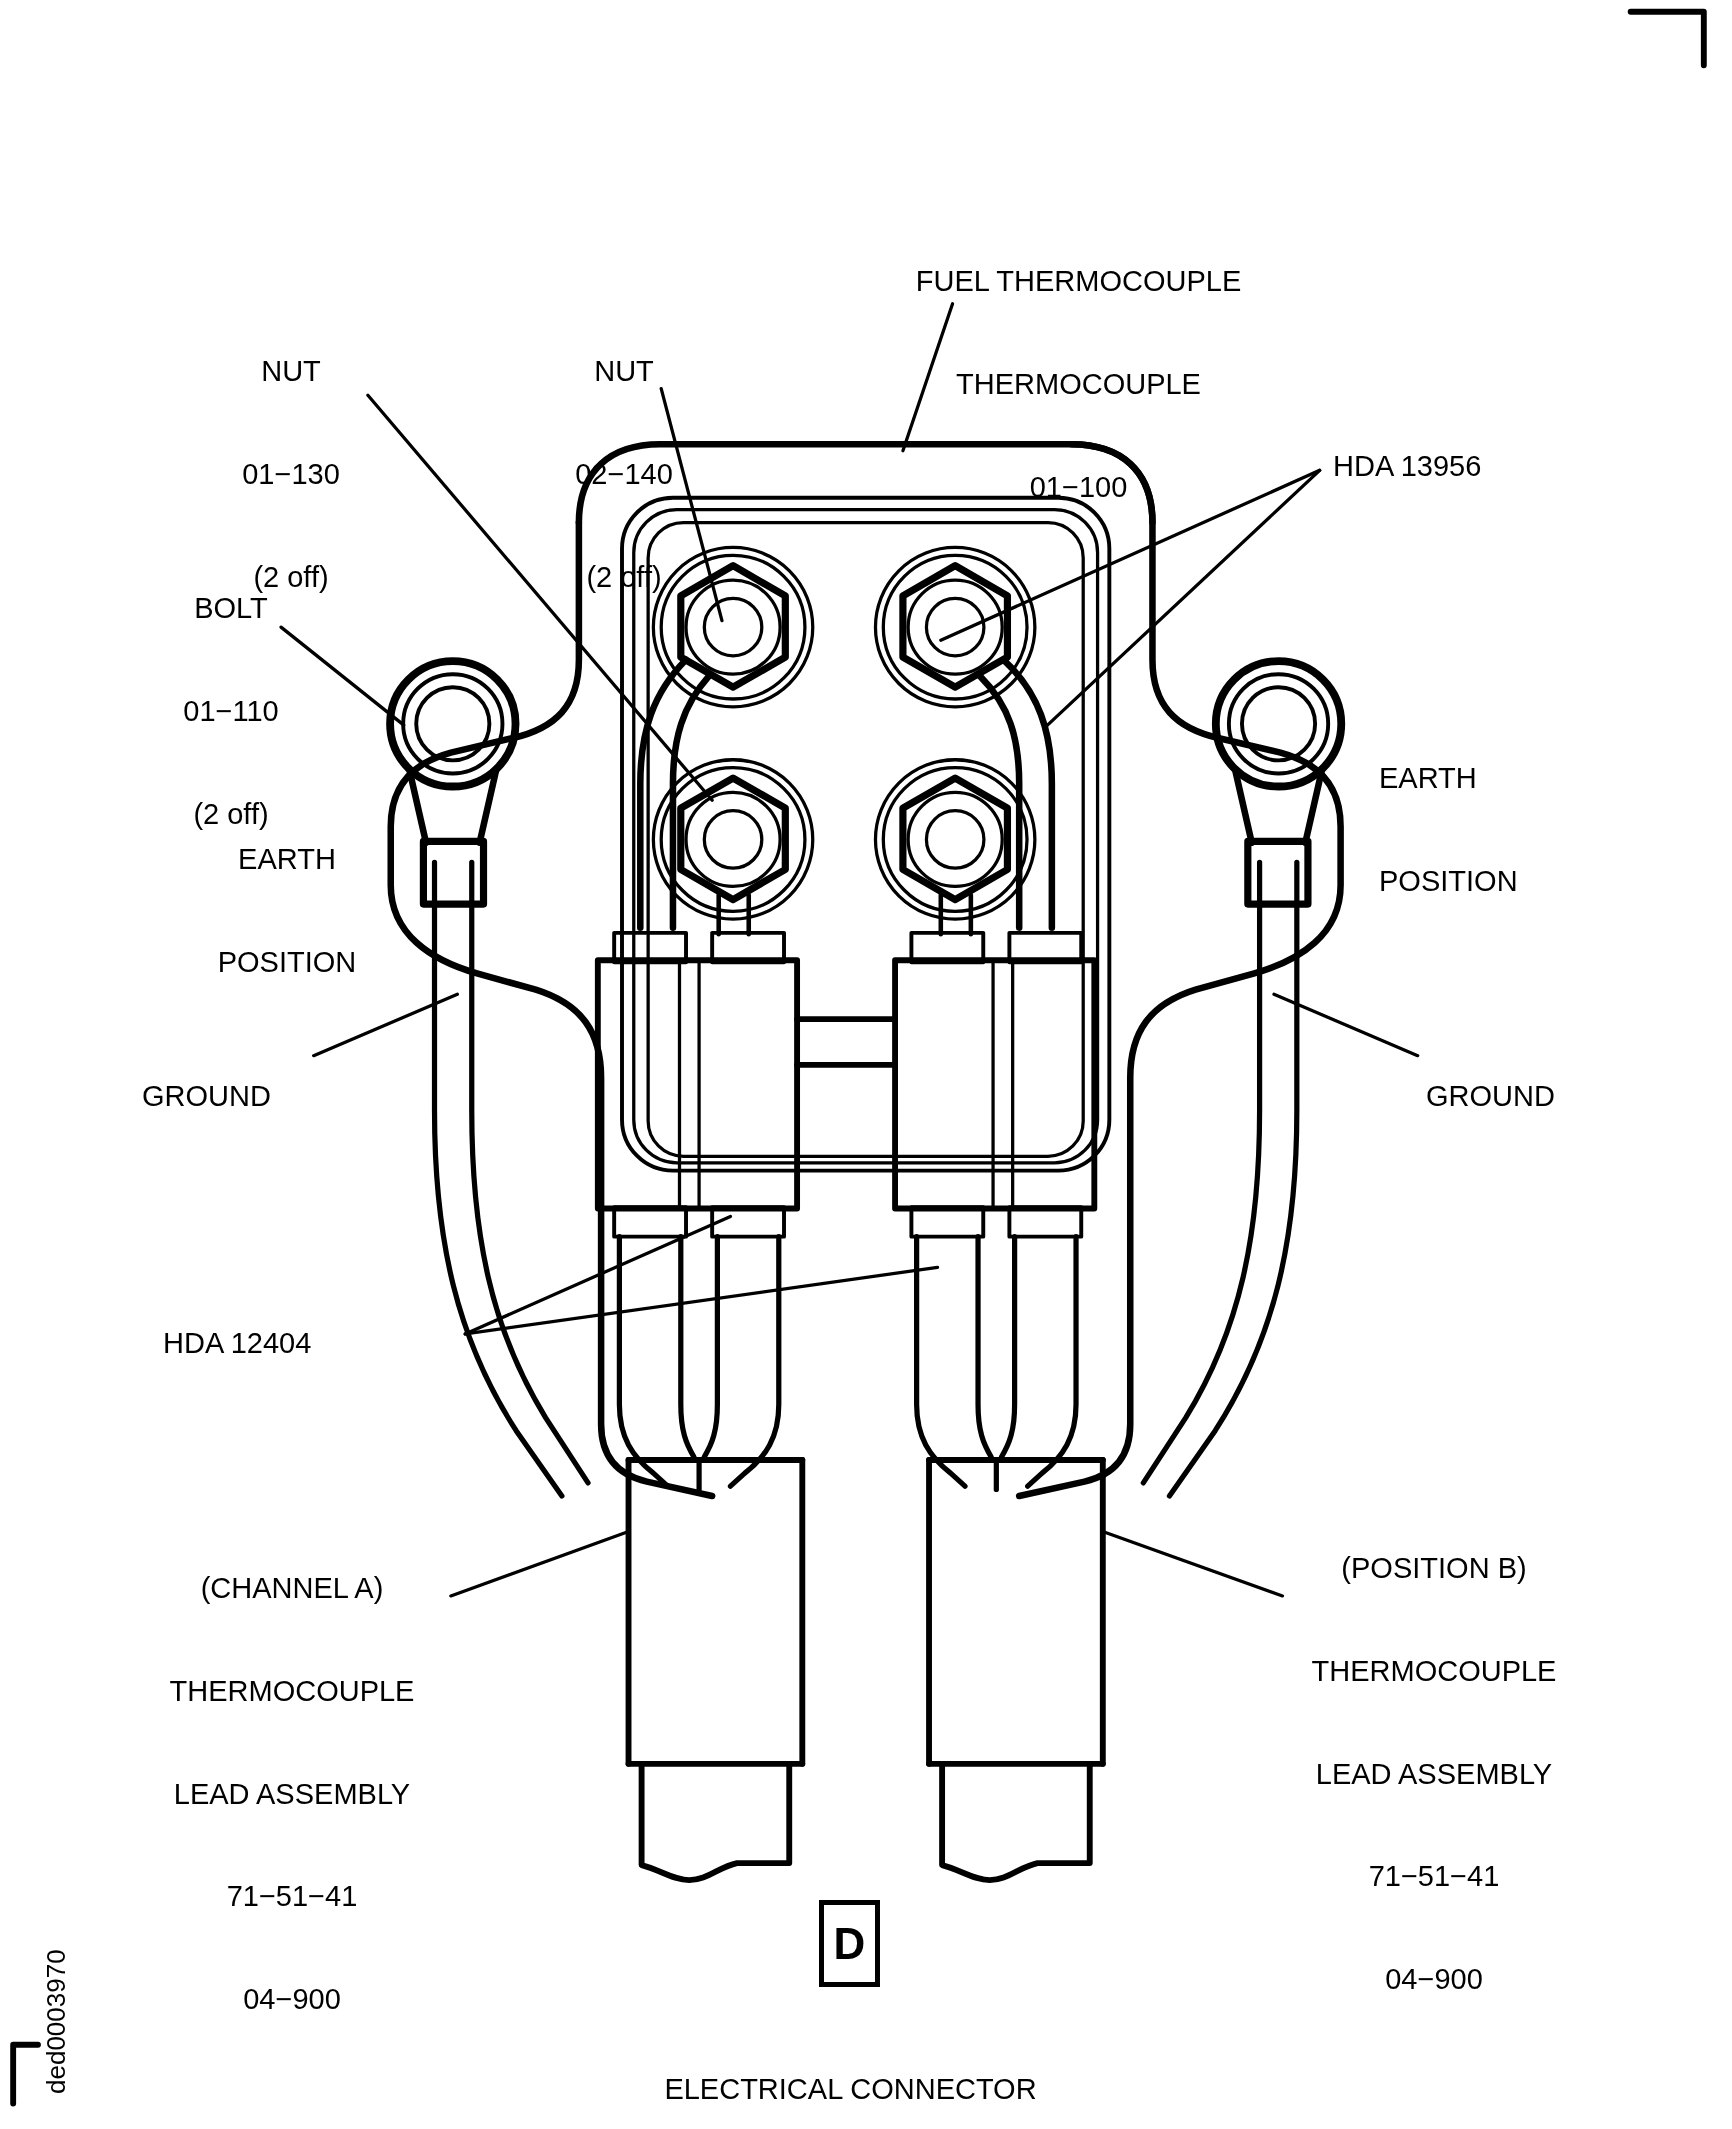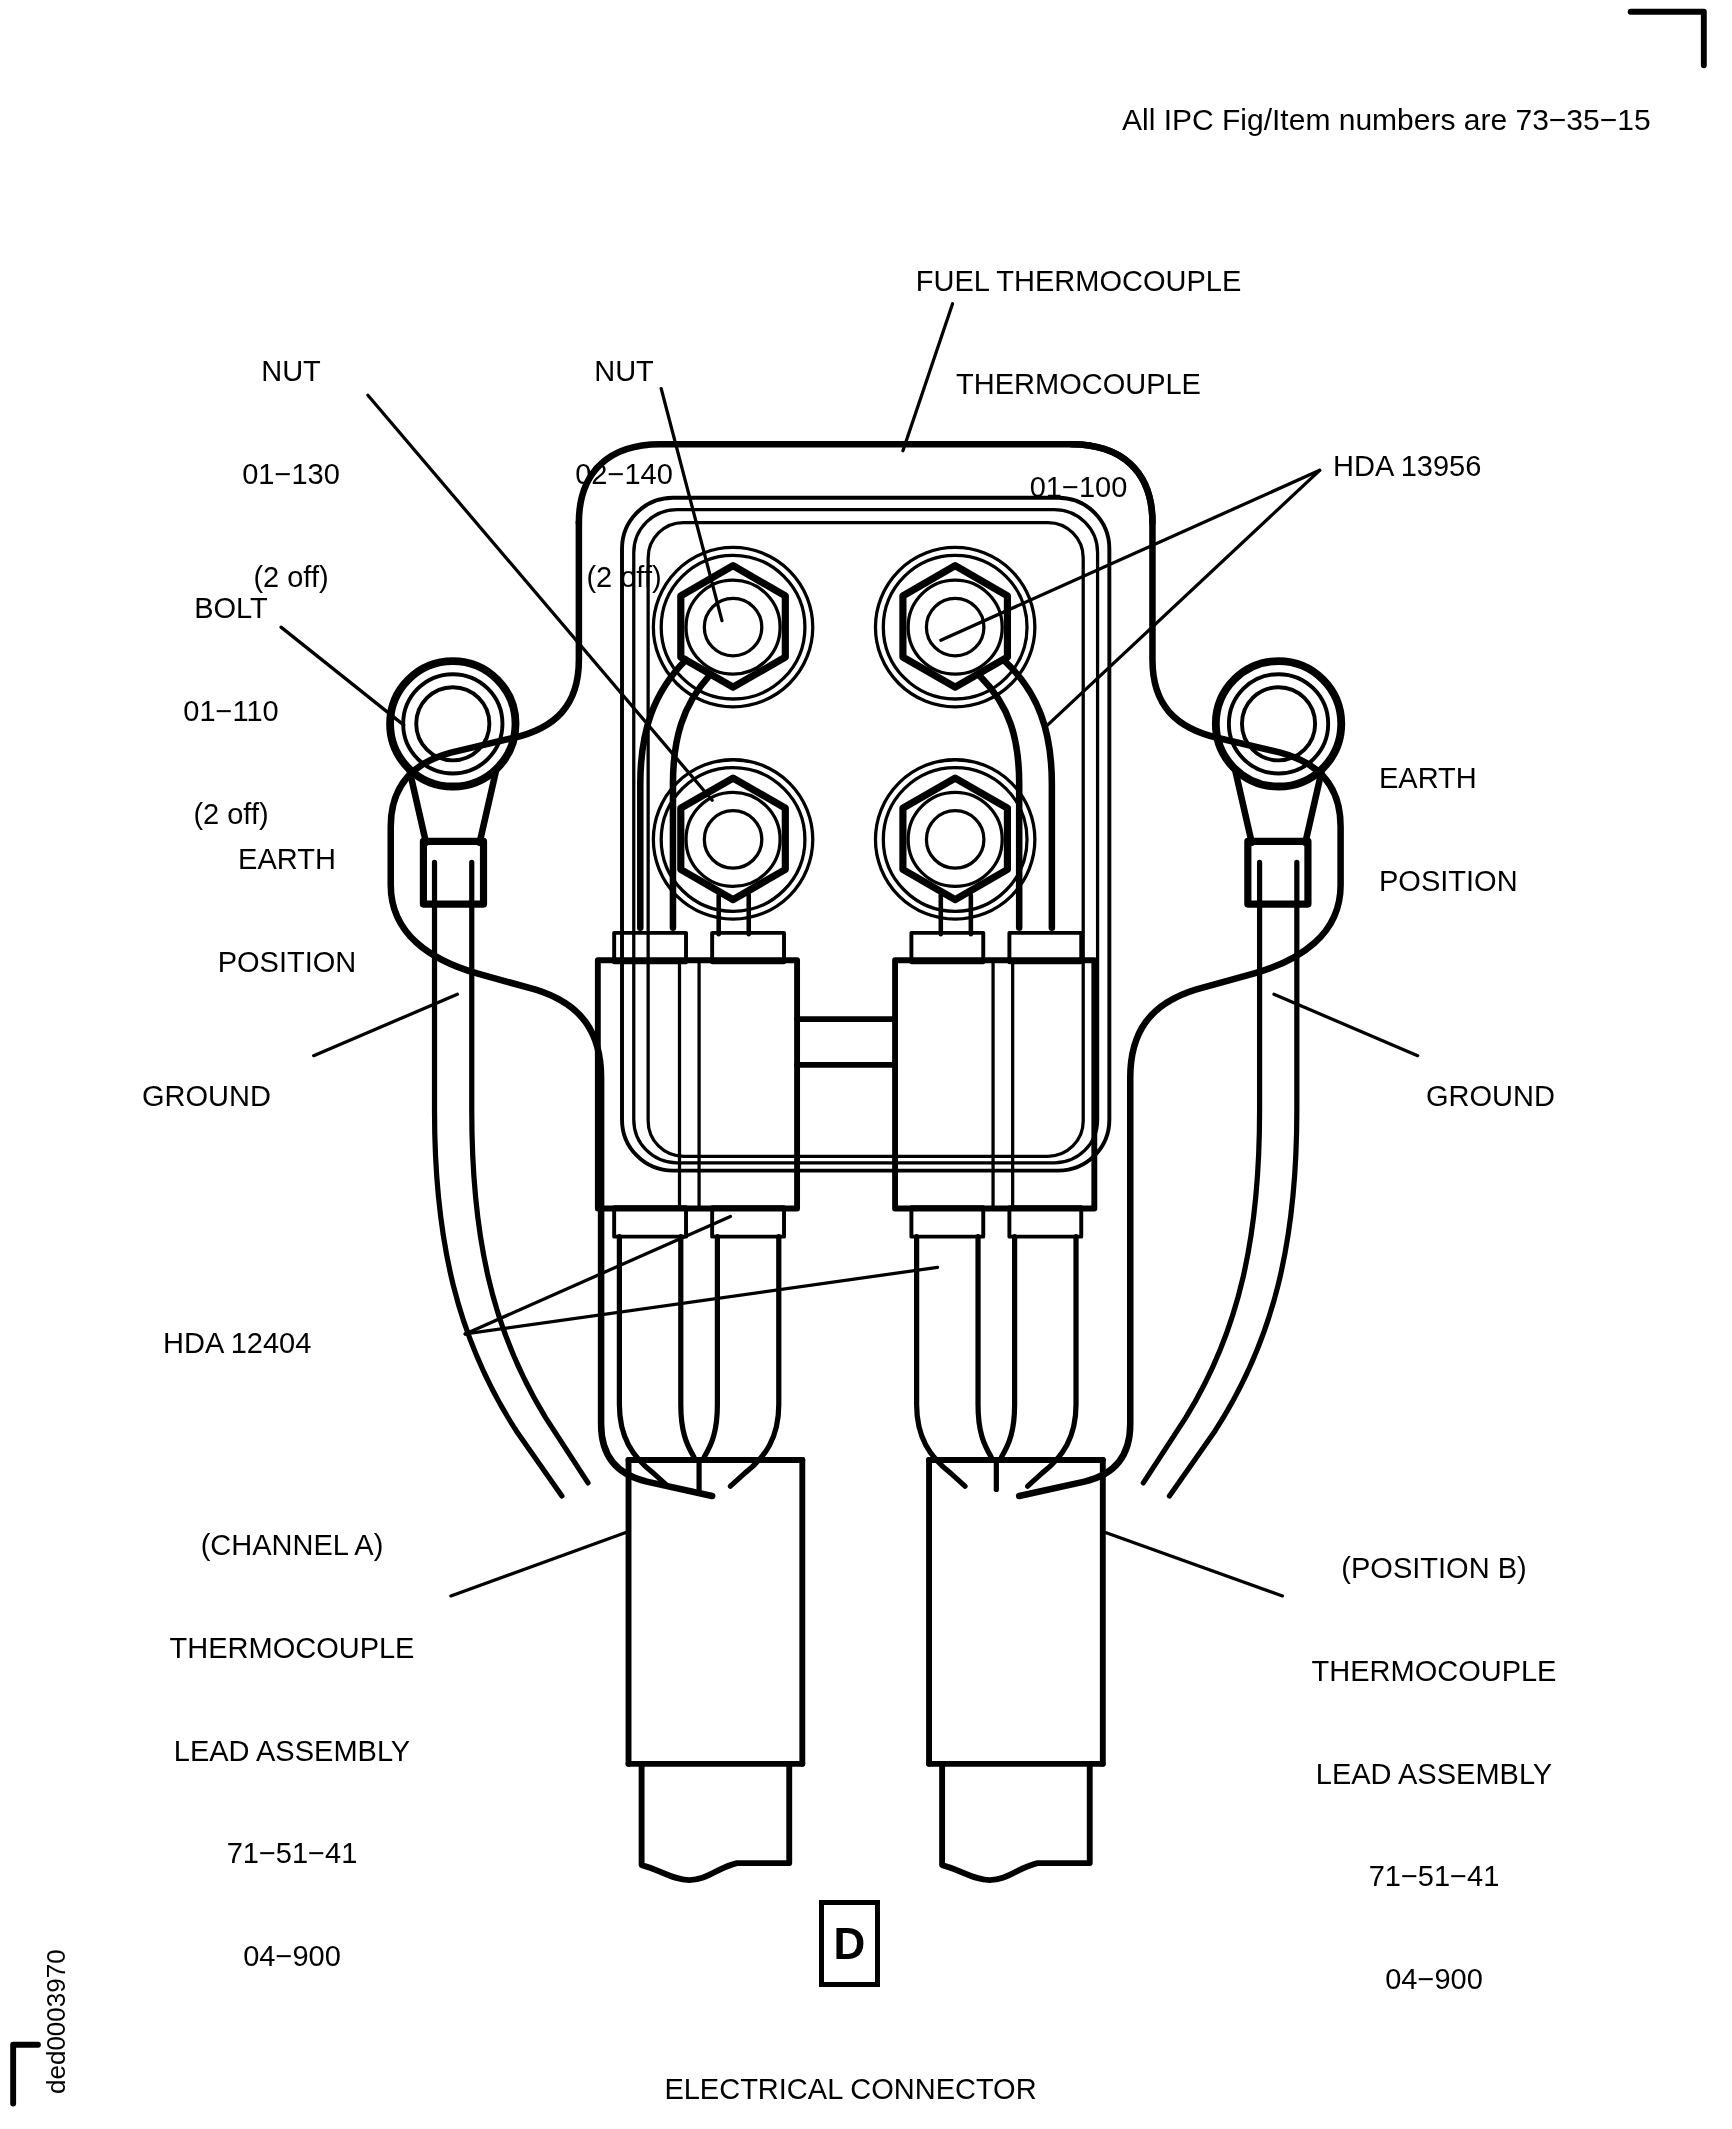--- a/index.html
+++ b/index.html
@@ -304,21 +304,20 @@
 
         <path d="M690 2443 L960 2345"></path>
 
         <path d="M1963 2443 L1690 2345"></path>
       </g>
 
     </g>
   </svg>
 
   <div class="lbl l" style="left:1122px; top:31px; font-size:30px;">
-    <div>All IPC Fig/Item numbers are 73−35−15</div>
   </div>
 
   <div class="lbl c" style="left:902px; top:196px; width:353px;">
     <div>FUEL THERMOCOUPLE</div>
     <div>THERMOCOUPLE</div>
     <div>01−100</div>
   </div>
 
   <div class="lbl c" style="left:183px; top:286px; width:216px;">
     <div>NUT</div>
@@ -349,21 +348,21 @@
   </div>
 
   <div class="lbl l" style="left:1333px; top:449px;text-align:center;">HDA 13956</div>
 
   <div class="lbl l" style="left:142px; top:1079px;">GROUND</div>
 
   <div class="lbl l" style="left:1426px; top:1079px;">GROUND</div>
 
   <div class="lbl l" style="left:163px; top:1326px;">HDA 12404</div>
 
-  <div class="lbl c" style="left:155px; top:1460px; width:274px;">
+  <div class="lbl c" style="left:155px; top:1503px; width:274px;">
     <div>(CHANNEL A)</div>
     <div>THERMOCOUPLE</div>
     <div>LEAD ASSEMBLY</div>
     <div>71−51−41</div>
     <div>04−900</div>
   </div>
 
   <div class="lbl c" style="left:1297px; top:1483px; width:274px;">
     <div>(POSITION B)</div>
     <div>THERMOCOUPLE</div>

